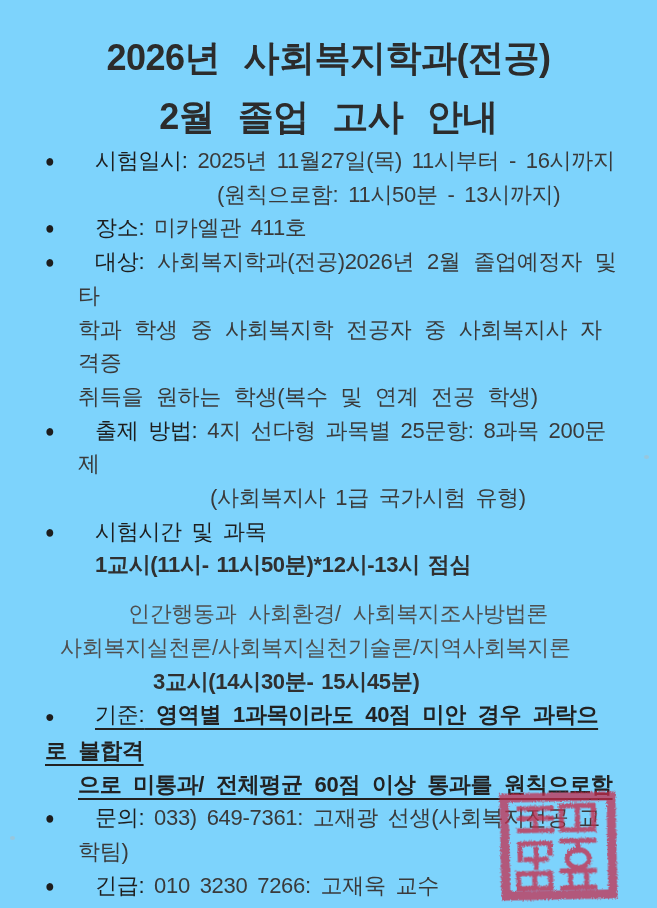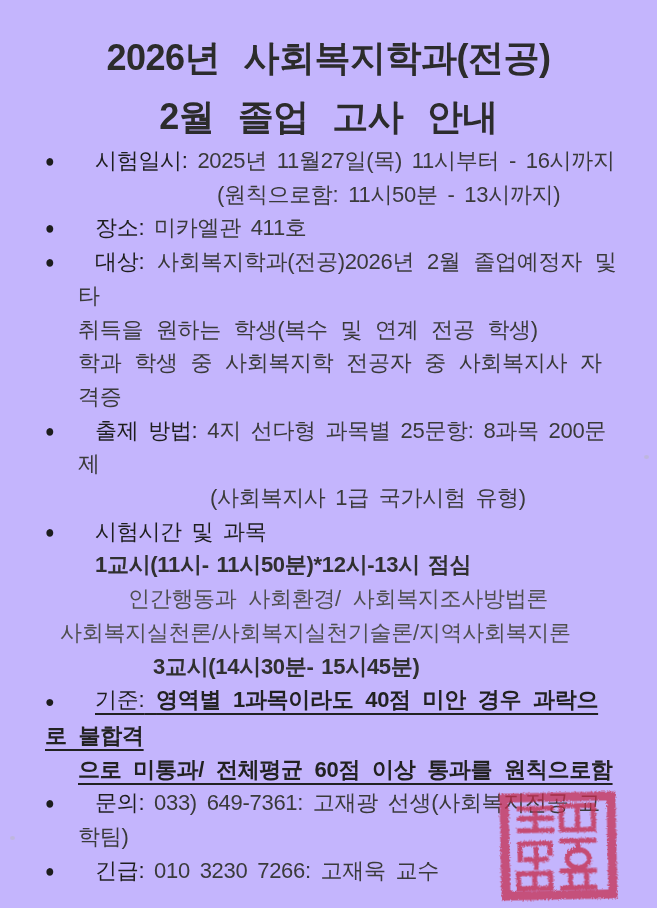--- a/index.html
+++ b/index.html
@@ -3,21 +3,21 @@
 <meta charset="utf-8">
 <style>
   html,body{margin:0;padding:0;}
   body{
     width:657px;height:908px;
     background:#ffffff;
     font-family:"Liberation Sans","DejaVu Sans",sans-serif;
   }
   .page{
     position:relative;width:657px;height:908px;overflow:hidden;
-    background:#c4b5fd;color:#3a3a3a;
+    background:#7dd3fc;color:#3a3a3a;
   }
   
   .title-block{
     margin-top:28px;text-align:center;
     font-size:36px;font-weight:700;color:#2c2c2c;
     line-height:59px;word-spacing:14px;letter-spacing:-0.5px;
   }
   
   .content{
     margin:-2px 40px 0 45px;
@@ -32,21 +32,21 @@
   .bullet-col span{display:inline-block;transform:scaleY(1.12);}
   .txt{flex:1;min-width:0;}
   .lbl{font-weight:400;color:#1e1e1e;margin-left:17px;}
   .sub-indent-1{padding-left:139px;}
   .sub-indent-2{padding-left:132px;}
   .para{word-spacing:7px;}
   
   .sched{color:#4f4f4f;}
   .sched .period{color:#303030;font-weight:700;word-spacing:2px;}
   .sched .p1{padding-left:50px;}
-  .sched .s1{padding-left:83px;word-spacing:6px;}
+  .sched .s1{padding-left:83px;word-spacing:6px;margin-top:15px;}
   .sched .p2{padding-left:50px;}
   .sched .s2{padding-left:15px;word-spacing:2px;}
   .sched .p3{padding-left:108px;}
   .sched .s3{padding-left:15px;word-spacing:4px;}
   
   .crit{font-weight:700;color:#222;word-spacing:6px;}
   .crit .uline{
     text-decoration:underline;
     text-decoration-thickness:2px;
     text-underline-offset:6px;
@@ -87,22 +87,22 @@
       <div class="bullet-col"><span>●</span></div>
       <div class="txt">
         <span class="lbl">장소:</span> <span>미카엘관 411호</span>
       </div>
     </div>
 
     <div class="row">
       <div class="bullet-col"><span>●</span></div>
       <div class="txt para">
         <div><span class="lbl">대상:</span> <span>사회복지학과(전공)2026년 2월 졸업예정자 및 타</span></div>
+        <div>학과 학생 중 사회복지학 전공자 중 사회복지사 자격증</div>
         <div>취득을 원하는 학생(복수 및 연계 전공 학생)</div>
-        <div>학과 학생 중 사회복지학 전공자 중 사회복지사 자격증</div>
       </div>
     </div>
 
     <div class="row">
       <div class="bullet-col"><span>●</span></div>
       <div class="txt">
         <div><span class="lbl">출제 방법:</span> <span>4지 선다형 과목별 25문항: 8과목 200문제</span></div>
         <div class="sub-indent-2">(사회복지사 1급 국가시험 유형)</div>
       </div>
     </div>

